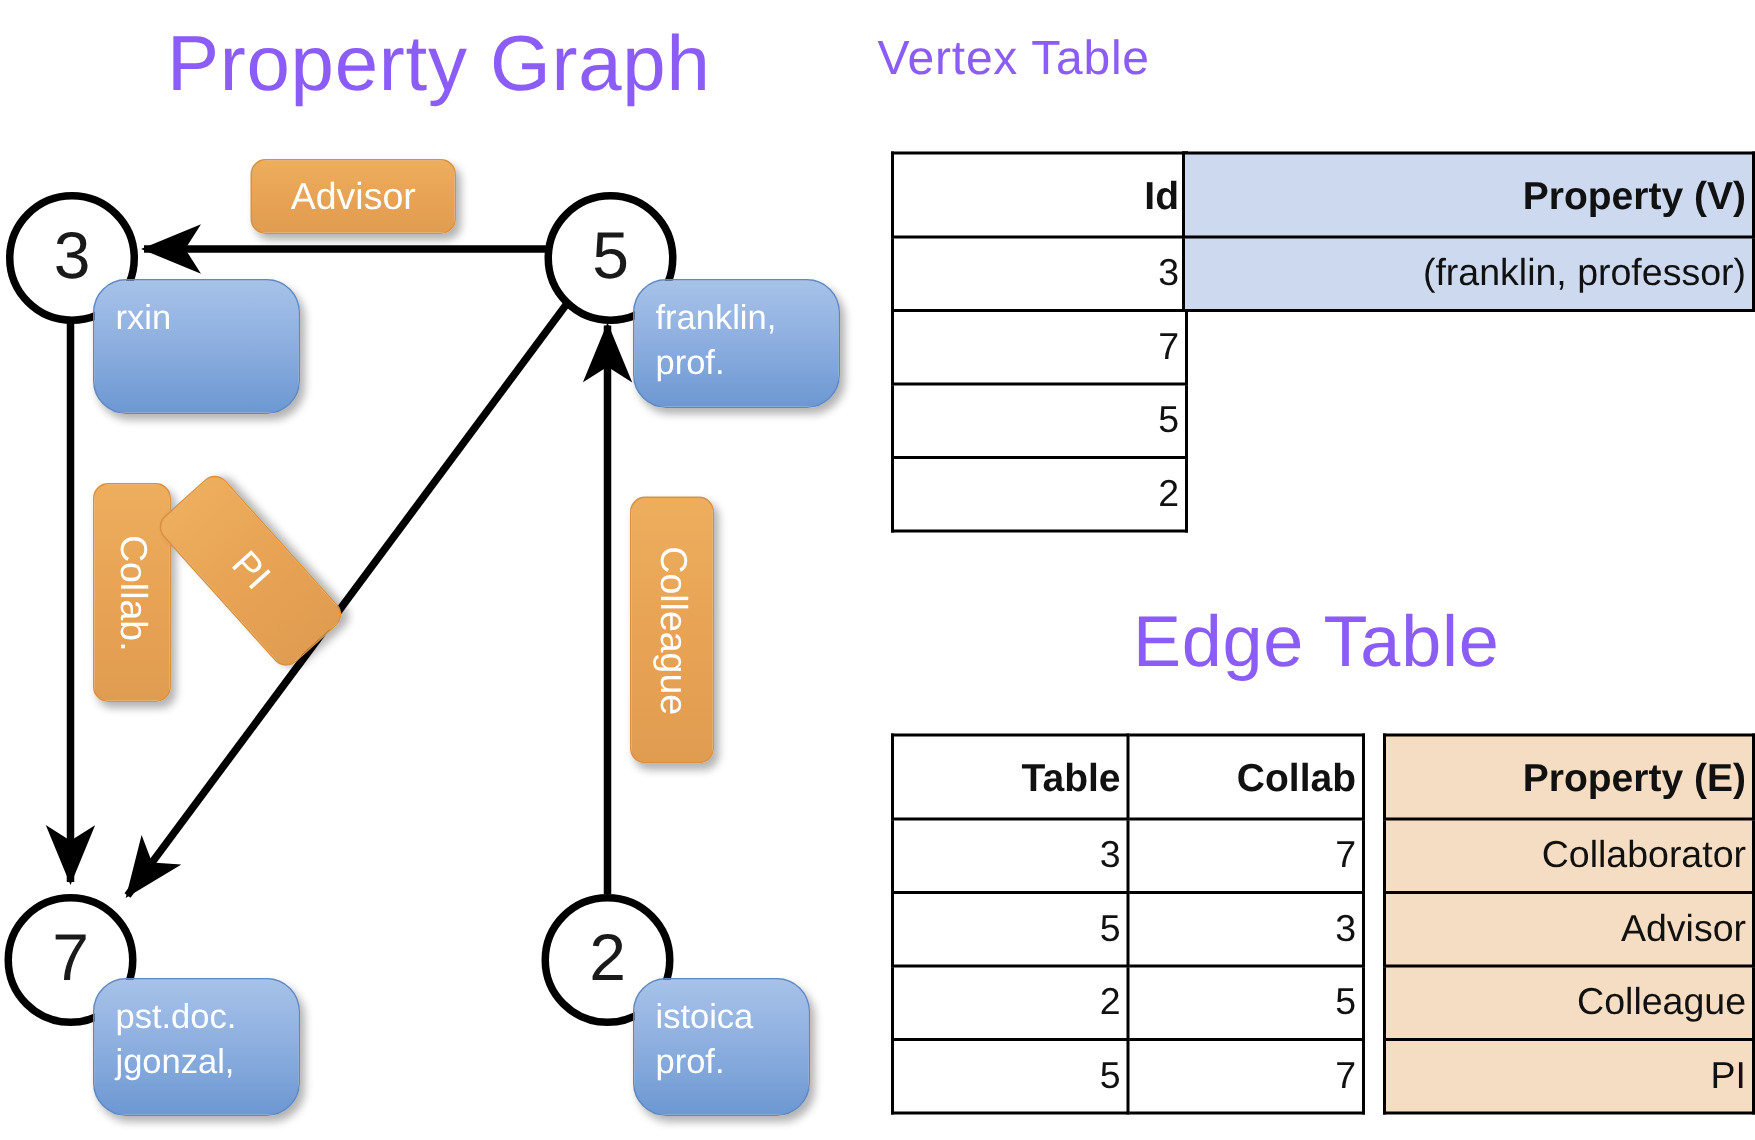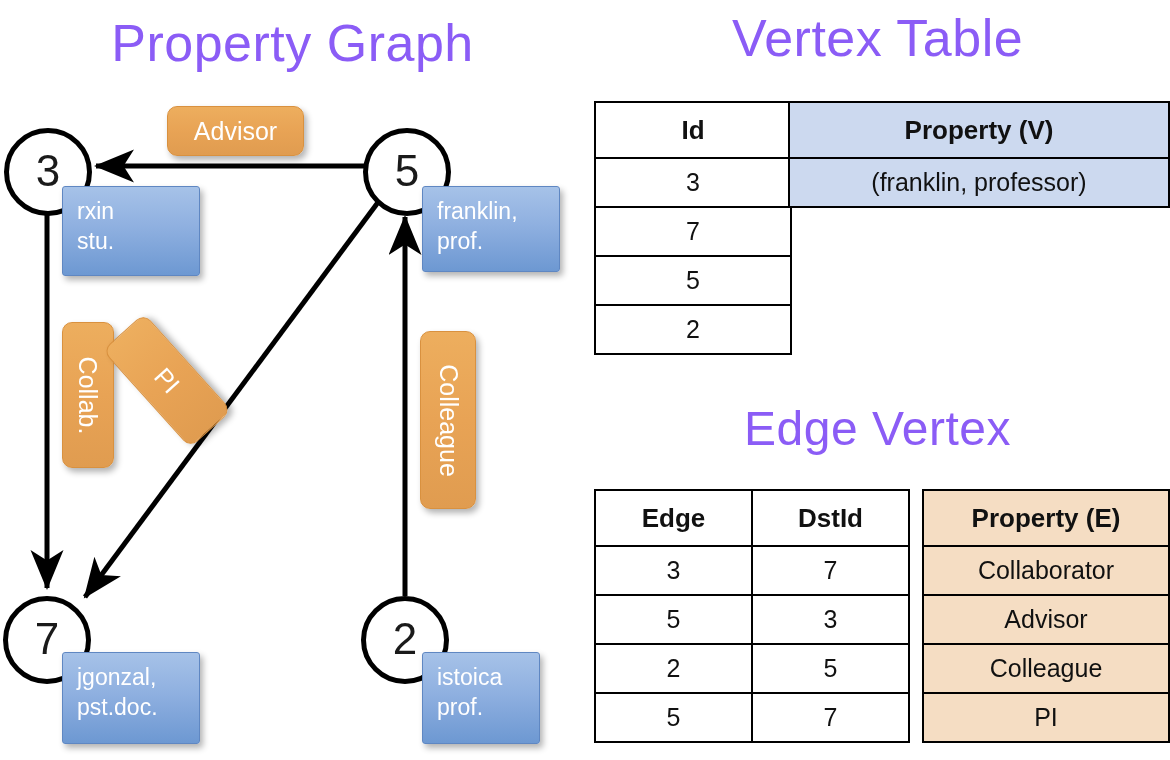--- a/index.html
+++ b/index.html
@@ -26,22 +26,21 @@
     white-space: nowrap;
   }
   #title-property-graph {
     left: 0; top: 12px; width: 585px;
     text-align: center;
     font-size: 52px;
     line-height: 62px;
   }
   #title-vertex-table {
     left: 585px; top: 8px; width: 585px;
-    text-align: center;
-    font-size: 52px;
+    font-size: 32px;
     line-height: 60px;
   }
   #title-edge-table {
     left: 585px; top: 400px; width: 585px;
     text-align: center;
     font-size: 48px;
     line-height: 58px;
   }
 
   
@@ -79,21 +78,21 @@
     top: -1px;
   }
   #node-3 { left: 4px;   top: 128px; }
   #node-5 { left: 363px; top: 128px; }
   #node-7 { left: 3px;   top: 596px; }
   #node-2 { left: 361px; top: 596px; }
 
   
   .prop-box {
     position: absolute;
-    border-radius: 3px;
+    border-radius: 22px;
     background: linear-gradient(to bottom, #a6c2e8 0%, #8fb0e0 45%, #6d98d2 100%);
     border: 1px solid #5f87c2;
     box-shadow: 3px 4px 6px rgba(0,0,0,0.30);
     color: #ffffff;
     font-size: 23px;
     line-height: 30px;
     padding: 9px 0 9px 14px;
     box-sizing: border-box;
     z-index: 4;
     font-family: "Liberation Sans", sans-serif;
@@ -145,21 +144,21 @@
   }
 
   table.grid {
     border-collapse: collapse;
     table-layout: fixed;
     font-family: "Liberation Sans", sans-serif;
   }
   table.grid td, table.grid th {
     border: 2px solid #000;
     height: 47px;
-    text-align: center;
+    text-align: right;
     font-weight: normal;
     font-size: 25px;
     color: #111;
     padding: 0 4px;
     background: #ffffff;
   }
   table.grid th {
     font-weight: bold;
     font-size: 26px;
     height: 54px;
@@ -179,21 +178,21 @@
   #edge-prop-tbl  { position:absolute; left: 922px;  top: 489px; }
   #edge-prop-tbl td, #edge-prop-tbl th { width: 244px; }
 </style>
 </head>
 <body>
 
 <div class="title" id="title-property-graph">Property Graph</div>
 
 <div class="title" id="title-vertex-table">Vertex Table</div>
 
-<div class="title" id="title-edge-table">Edge Vertex</div>
+<div class="title" id="title-edge-table">Edge Table</div>
 
 <div id="graph-panel">
 
   <svg id="graph-svg" viewBox="0 0 585 760">
     <defs>
       <marker id="arrowhead" markerWidth="9" markerHeight="9" refX="7.6" refY="3.3" orient="auto" markerUnits="strokeWidth">
         <path d="M0,0 L8,3.3 L0,6.6 L2.1,3.3 z" fill="#000"></path>
       </marker>
     </defs>
 
@@ -214,29 +213,28 @@
   </div>
   <div class="vertex-node" id="node-7">
     <span>7</span>
   </div>
   <div class="vertex-node" id="node-2">
     <span>2</span>
   </div>
 
   <div class="prop-box" id="prop-rxin">
     <div>rxin</div>
-    <div>stu.</div>
   </div>
   <div class="prop-box" id="prop-franklin">
     <div>franklin,</div>
     <div>prof.</div>
   </div>
   <div class="prop-box" id="prop-jgonzal">
+    <div>pst.doc.</div>
     <div>jgonzal,</div>
-    <div>pst.doc.</div>
   </div>
   <div class="prop-box" id="prop-istoica">
     <div>istoica</div>
     <div>prof.</div>
   </div>
 
   <div class="edge-label" id="label-advisor">
     <span>Advisor</span>
   </div>
   <div class="edge-label" id="label-collab">
@@ -277,22 +275,22 @@
   </tr>
   <tr>
     <td class="cell-v">(franklin, professor)</td>
   </tr>
 </tbody>
   </table>
 
 <table class="grid" id="edge-ids-tbl">
   <tbody>
       <tr>
-    <th>Edge</th>
-    <th>DstId</th>
+    <th>Table</th>
+    <th>Collab</th>
   </tr>
   <tr>
     <td>3</td>
     <td>7</td>
   </tr>
   <tr>
     <td>5</td>
     <td>3</td>
   </tr>
   <tr>

